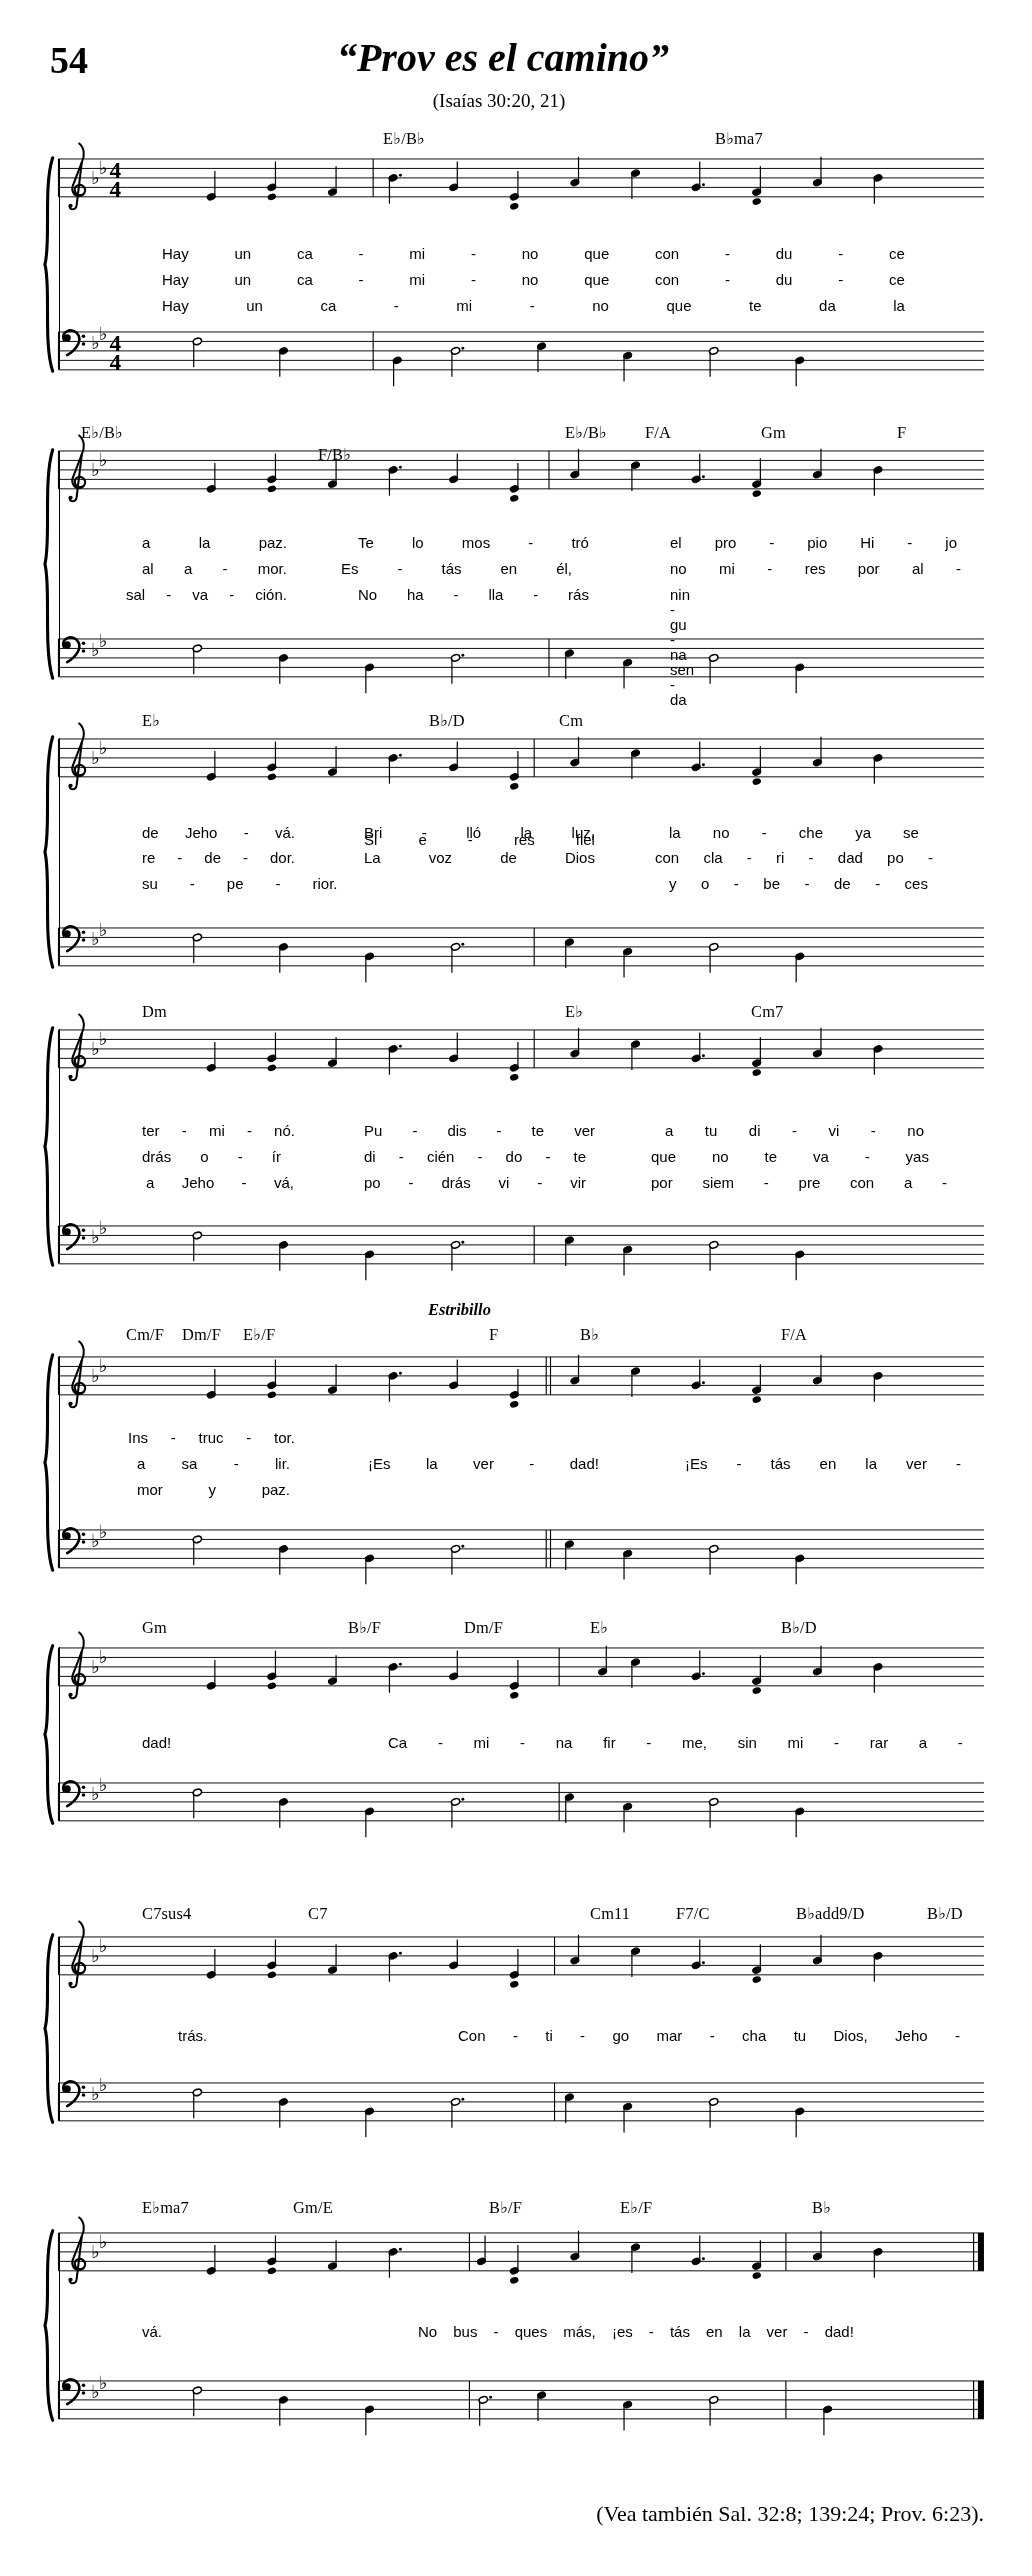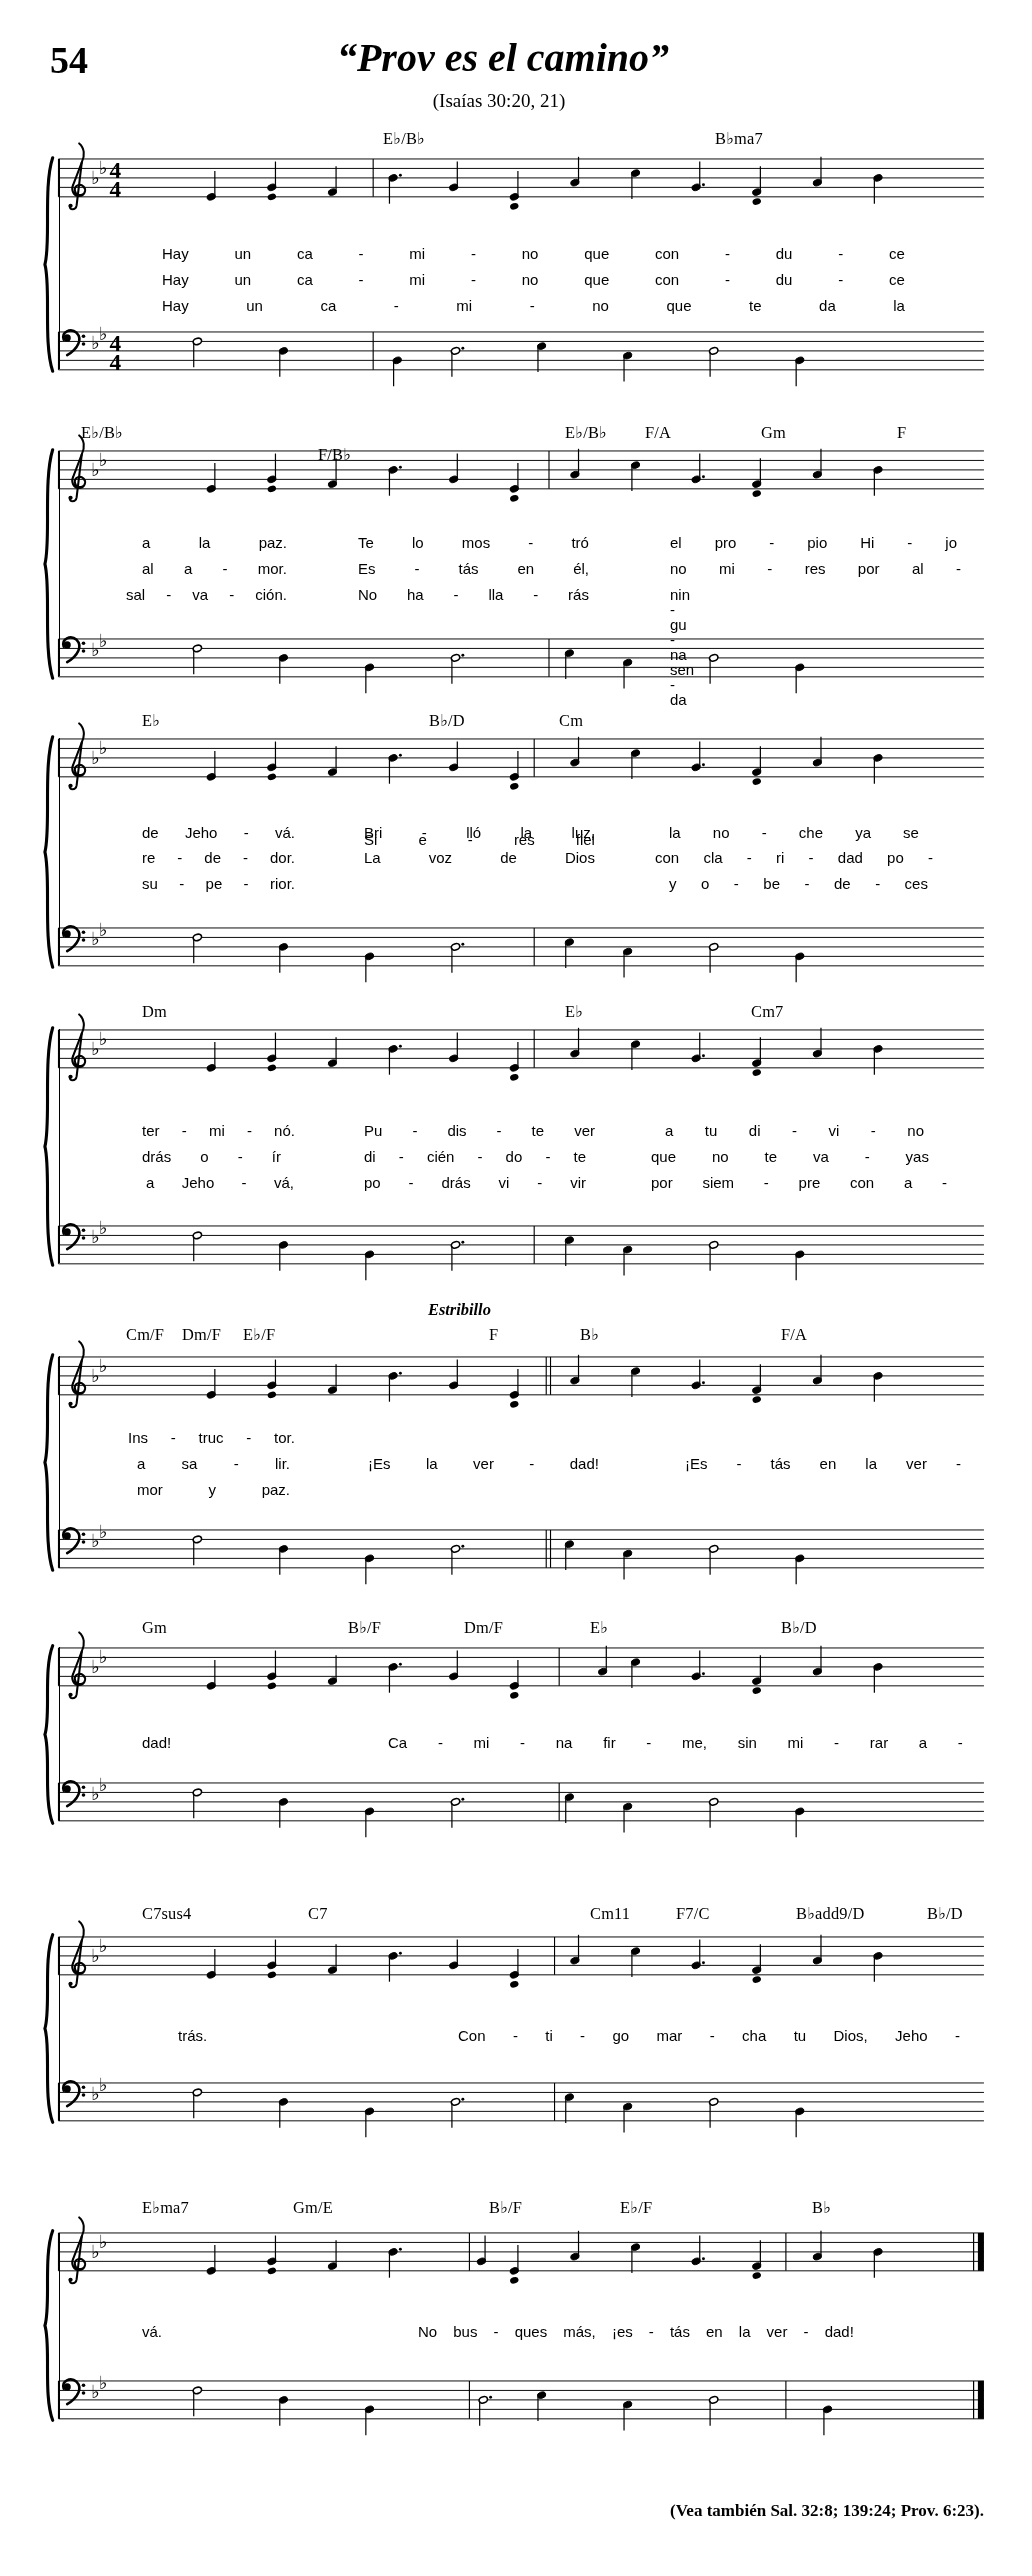--- a/index.html
+++ b/index.html
@@ -29,22 +29,22 @@
   }
   .lyricseg{
     position:absolute;display:flex;justify-content:space-between;
     font-family:"Liberation Sans",sans-serif;font-size:15px;line-height:1;
     white-space:nowrap;
   }
   .lyricseg.single{justify-content:flex-start}
   .connector{position:absolute;width:1.4px;background:#000}
   .staff-svg,.brace-svg{position:absolute;left:0}
   .score-footer{
-    position:absolute;right:49px;top:2501px;font-size:17px;
-    font-family:"Liberation Serif",serif;white-space:nowrap;font-weight:bold;
+    position:absolute;right:49px;top:2501px;font-size:22px;
+    font-family:"Liberation Serif",serif;white-space:nowrap;
   }
 </style>
 </head>
 <body>
 
 <div class="song-number">54</div>
 <h1 class="song-title">“Prov es el camino”</h1>
 <div class="song-scripture">(Isaías 30:20, 21)</div>
 
 <div id="score">
@@ -289,21 +289,21 @@
       <span>Hi</span>
       <span>-</span>
       <span>jo</span>
     </div>
     <div class="lyricseg" style="left: 142px; top: 561px; width: 145px;">
       <span>al</span>
       <span>a</span>
       <span>-</span>
       <span>mor.</span>
     </div>
-    <div class="lyricseg" style="left: 358px; top: 561px; width: 231px;">
+    <div class="lyricseg" style="left: 341px; top: 561px; width: 231px;">
       <span>Es</span>
       <span>-</span>
       <span>tás</span>
       <span>en</span>
       <span>él,</span>
     </div>
     <div class="lyricseg" style="left: 670px; top: 561px; width: 291px;">
       <span>no</span>
       <span>mi</span>
       <span>-</span>
@@ -460,21 +460,21 @@
     <div class="lyricseg" style="left: 655px; top: 850px; width: 278px;">
       <span>con</span>
       <span>cla</span>
       <span>-</span>
       <span>ri</span>
       <span>-</span>
       <span>dad</span>
       <span>po</span>
       <span>-</span>
     </div>
-    <div class="lyricseg" style="left: 142px; top: 876px; width: 153px;">
+    <div class="lyricseg" style="left: 142px; top: 876px; width: 153px; gap: 32px;">
       <span>su</span>
       <span>-</span>
       <span>pe</span>
       <span>-</span>
       <span>rior.</span>
     </div>
     <div class="lyricseg" style="left: 364px; top: 832px; width: 231px; text-align: center;">
       <span>Si</span>
       <span>e</span>
       <span>-</span>

